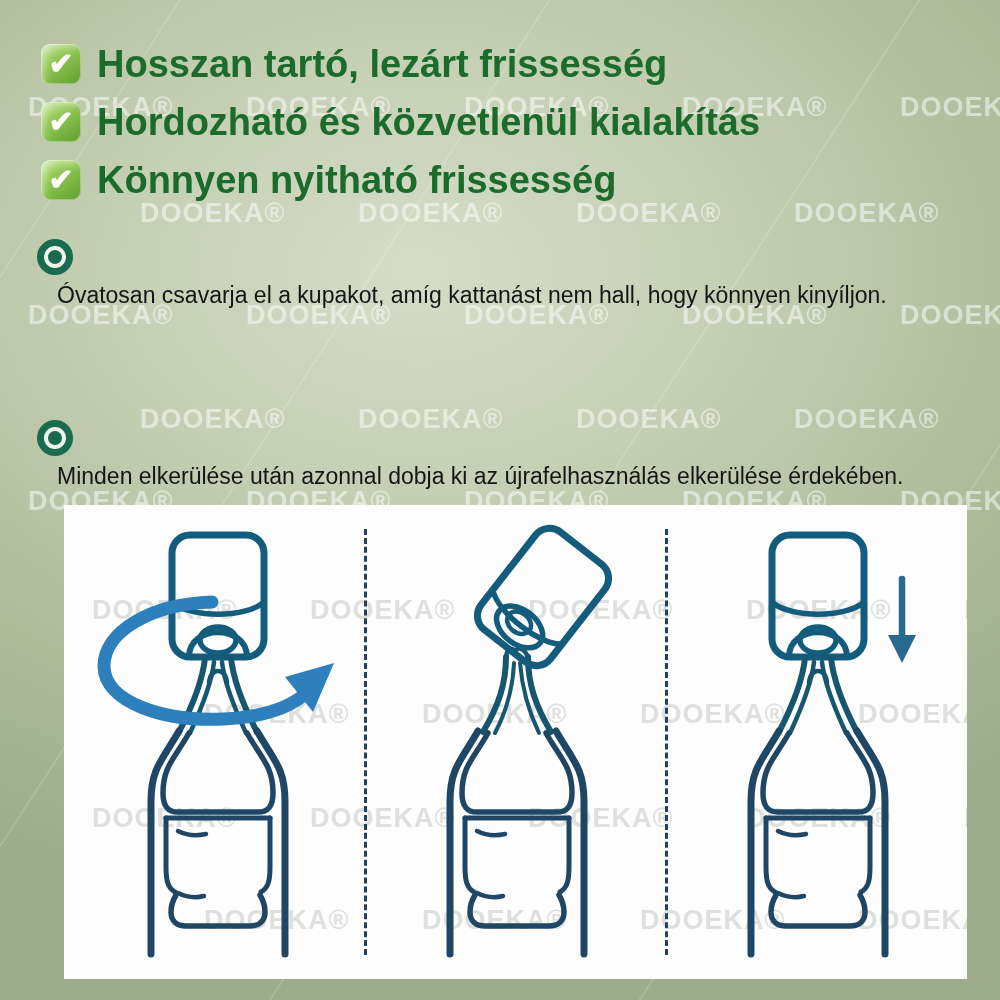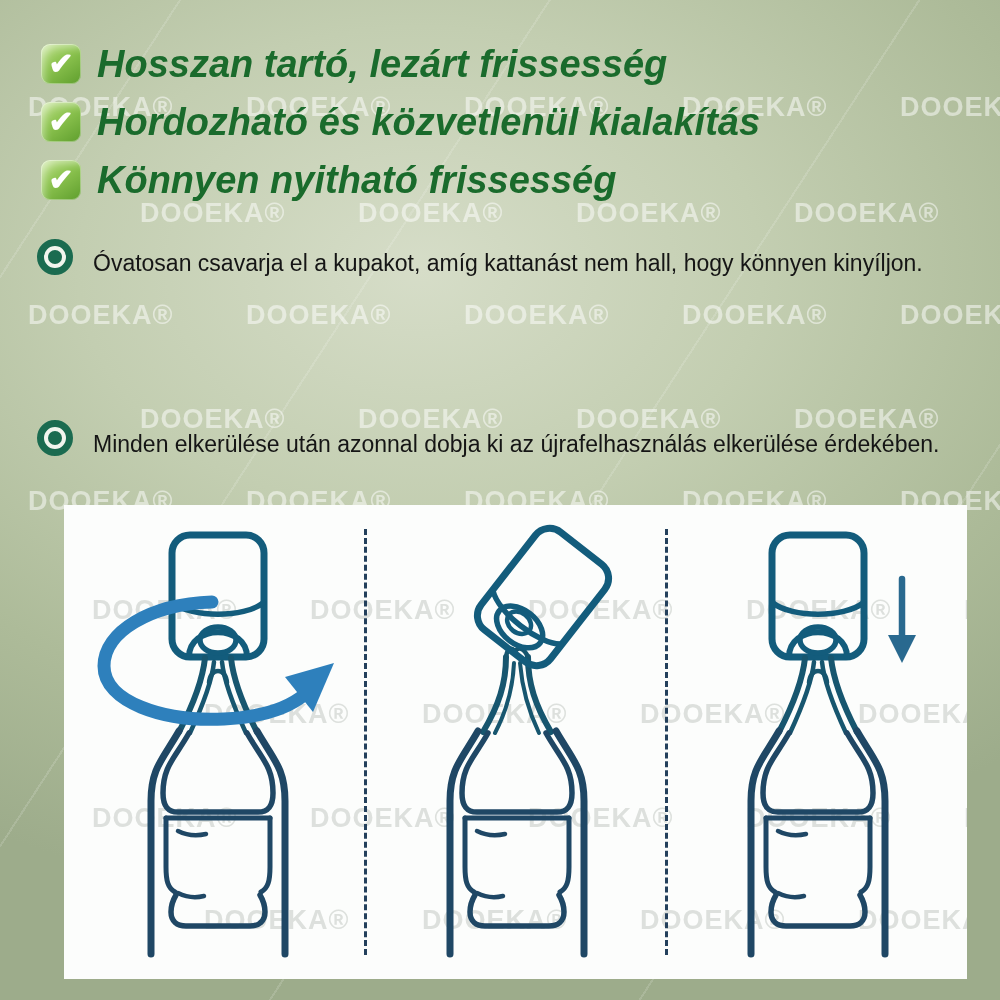--- a/index.html
+++ b/index.html
@@ -19,24 +19,24 @@
   
   .features{position:absolute;left:41px;top:44px;}
   .feature{display:flex;align-items:center;margin-bottom:18px;height:40px;}
   .check{
     width:40px;height:40px;border-radius:9px;flex:0 0 40px;
     background:linear-gradient(145deg,#bfe18a 0%,#8cc34f 45%,#5f9e2d 100%);
     box-shadow:inset 0 0 0 1px rgba(255,255,255,0.35), inset 8px 8px 10px -6px rgba(255,255,255,0.55);
     display:flex;align-items:center;justify-content:center;
     color:#ffffff;font-size:30px;font-weight:700;line-height:1;
   }
-  .feature-label{margin-left:16px;font-size:38px;font-weight:700;color:#1a6b2c;white-space:nowrap;font-style:italic;}
-
-  
-  .instruction{position:absolute;left:37px;display:flex;}
+  .feature-label{margin-left:16px;font-size:38px;font-weight:700;color:#1a6b2c;white-space:nowrap;}
+
+  
+  .instruction{position:absolute;left:37px;display:flex;flex-direction:column;}
   .target{
     width:36px;height:36px;border-radius:50%;flex:0 0 36px;
     border:7px solid #1b6b50;background:#f2f5ee;box-sizing:border-box;
     display:flex;align-items:center;justify-content:center;margin-top:-4px;
   }
   .target .dot{width:14px;height:14px;border-radius:50%;background:#1b6b50;}
   .ins-lines{margin-left:20px;font-size:23px;color:#151515;line-height:41px;white-space:nowrap;}
   .ins-lines .line{height:41px;}
   #ins-1{top:243px;}
   #ins-2{top:316px;}

